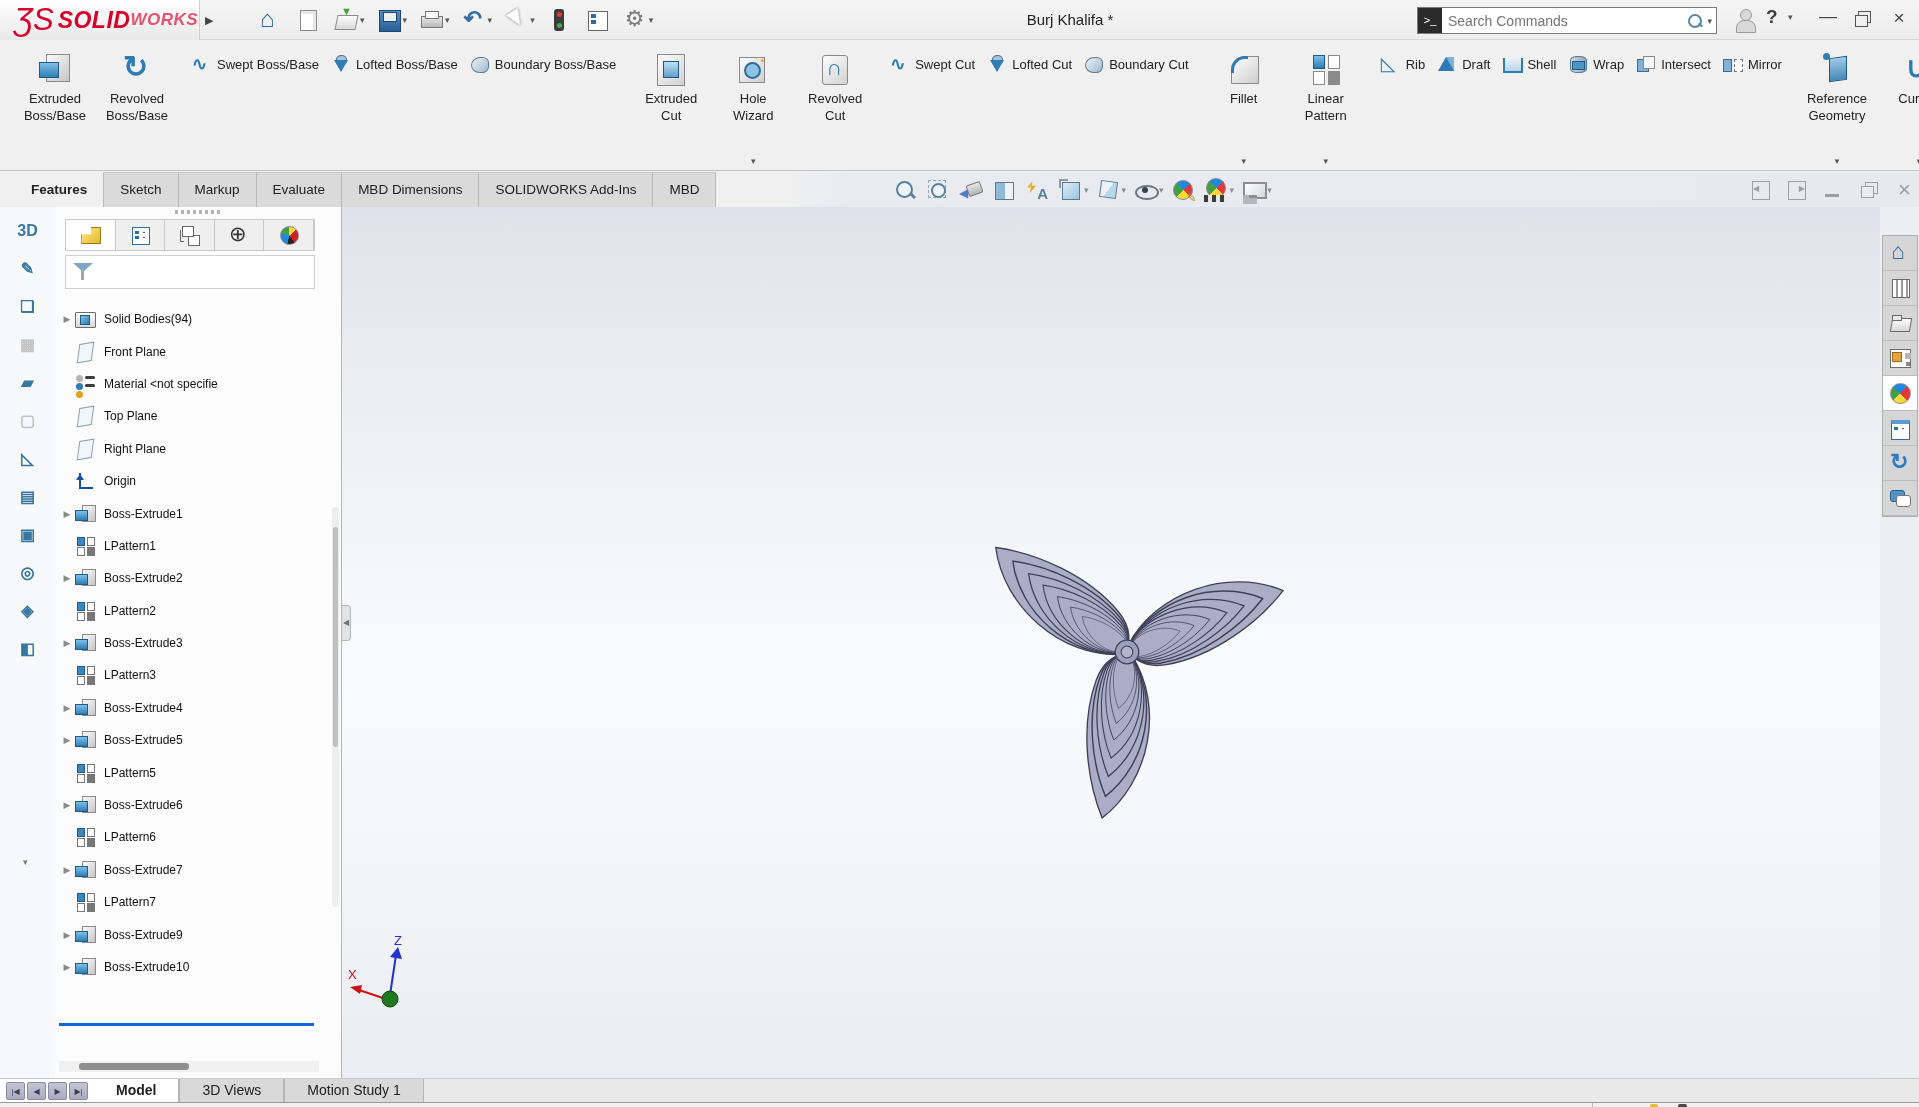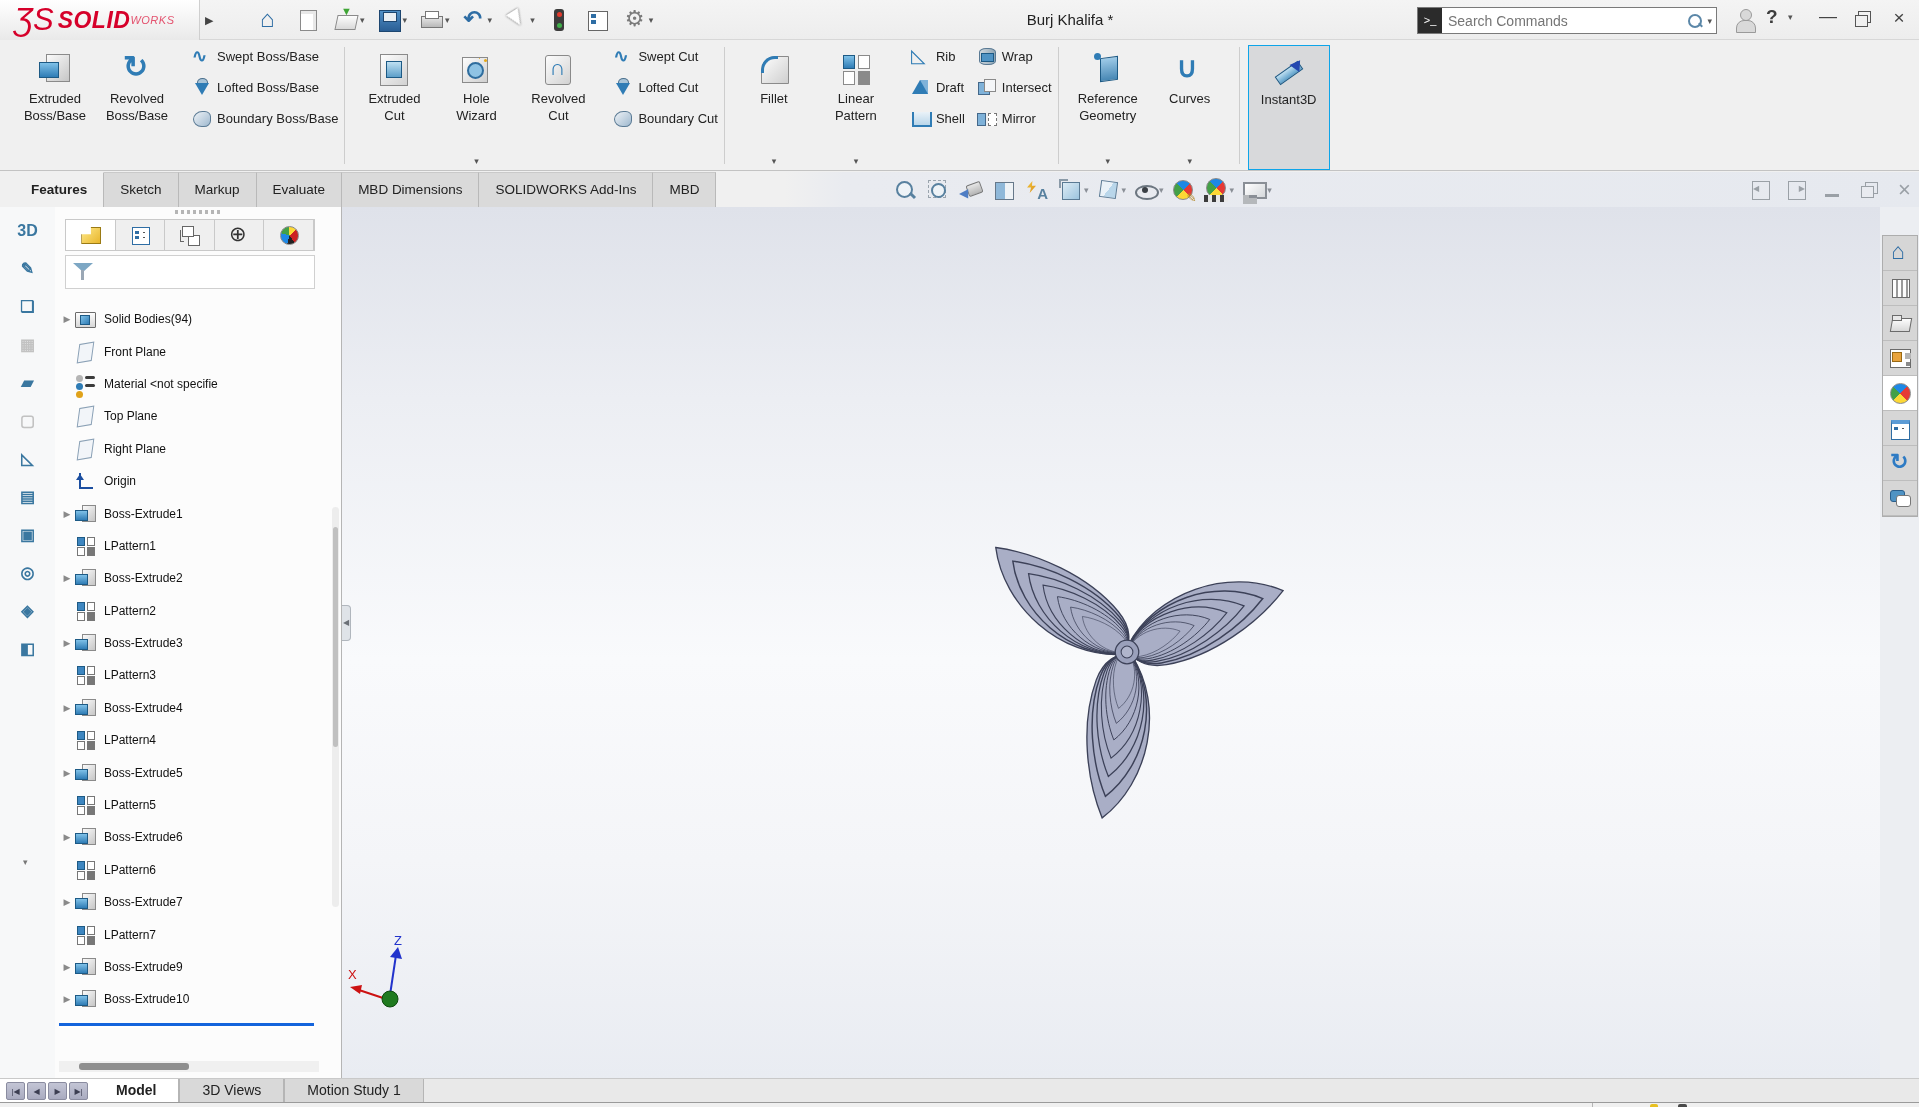--- a/index.html
+++ b/index.html
@@ -3,21 +3,21 @@
 <meta charset="utf-8">
 <style>
   *{box-sizing:border-box;margin:0;padding:0}
   html,body{width:1919px;height:1107px;overflow:hidden;font-family:"Liberation Sans",sans-serif;background:#f0f0f0;color:#1a1a1a}
   .abs{position:absolute}
   
   #titlebar{position:absolute;left:0;top:0;width:1919px;height:40px;background:linear-gradient(180deg,#f4f4f4,#ededed);border-bottom:1px solid #d7d7d7}
   #logo{position:absolute;left:0;top:0;width:200px;height:40px;background:linear-gradient(180deg,#ffffff,#e9e9e9);border-right:1px solid #cfcfcf;display:flex;align-items:center;padding-left:14px;color:#d6002a;font-style:italic}
   #logo .lg-glyph{font-size:31px;font-weight:normal;margin-right:4px}
   #logo .lg-bold{font-size:23px;font-weight:bold;letter-spacing:.5px}
-  #logo .lg-light{font-size:11px;font-weight:normal;letter-spacing:.5px;color:#e4536f}
+  #logo .lg-light{font-size:17px;font-weight:bold;letter-spacing:.5px;color:#e4536f}
   #logo-expand{position:absolute;left:205px;top:10px;width:12px;height:20px;color:#444;font-size:11px;line-height:20px}
   #quicktools{position:absolute;left:255px;top:4px;height:32px;display:flex;align-items:center;gap:6px}
   .qbtn{display:flex;align-items:center;gap:2px;padding:2px 3px;border-radius:3px}
   .qdd{font-size:9px;color:#555}
   .qicon{width:24px;height:24px;position:relative;display:inline-block}
   .qi-home::before{content:"⌂";position:absolute;left:2px;top:-3px;font-size:24px;color:#2e6da4;font-weight:bold}
   .qi-page::before{content:"";position:absolute;left:4px;top:2px;width:15px;height:19px;background:#fff;border:1px solid #8a8a8a;box-shadow:inset -3px 3px 0 #e8e8e8}
   .qi-open::before{content:"";position:absolute;left:2px;top:7px;width:19px;height:13px;background:linear-gradient(180deg,#fdfdfd,#d9d9d9);border:1px solid #8a8a8a;transform:skewX(-12deg)}
   .qi-open::after{content:"▼";position:absolute;left:7px;top:-3px;font-size:11px;color:#3fa535}
   .qi-save::before{content:"";position:absolute;left:2px;top:2px;width:20px;height:20px;background:linear-gradient(180deg,#4f8fc6,#2a5e94);border:1px solid #1d4670}
@@ -51,21 +51,21 @@
   #btn-restore::after{content:"";position:absolute;left:6px;top:9px;width:11px;height:10px;border:1.5px solid #555;background:#f0f0f0}
   #btn-close{left:1884px;font-size:19px;line-height:24px}
   
   #ribbon{position:absolute;left:0;top:41px;width:1919px;height:130px;background:#f0f0f0;border-bottom:1px solid #c3c3c3;display:flex;align-items:stretch;padding-left:6px}
   .rgroup{display:flex;align-items:stretch;padding:4px 8px 0 8px}
   .rsep{width:1px;background:#cdcdcd;margin:6px 0}
   .bigbtn{width:82px;display:flex;flex-direction:column;align-items:center;padding-top:6px;position:relative}
   .bigbtn .blbl{font-size:13px;color:#222;text-align:center;line-height:17px;margin-top:3px}
   .bigbtn .bdd{font-size:9px;color:#555;position:absolute;bottom:4px}
   .bigbtn.active{background:#d8d9db;border:1px solid #0ea5e9}
-  .smallcol{display:flex;flex-direction:column;justify-content:flex-start;}
+  .smallcol{display:flex;flex-direction:row;justify-content:flex-start;padding-top:8px}
   .smallbtn{display:flex;align-items:center;gap:6px;height:31px;padding:0 6px}
   .smallbtn .slbl{font-size:13px;color:#222;white-space:nowrap}
   .ricon{width:36px;height:36px;position:relative;display:block}
   .sicon{width:19px;height:19px;position:relative;display:inline-block;flex:0 0 auto}
   .ri-extrude::before{content:"";position:absolute;right:3px;top:3px;width:22px;height:26px;background:linear-gradient(135deg,#fafafa,#c6c6c6);border:1px solid #8a8a8a}
   .ri-extrude::after{content:"";position:absolute;left:2px;top:11px;width:18px;height:14px;background:linear-gradient(180deg,#7fc1e8,#2f7cb5);border:1px solid #1d5a85}
   .ri-revolve::before{content:"↻";position:absolute;left:4px;top:-2px;font-size:30px;color:#2f7cb5;font-weight:bold}
   .ri-extrudecut::before{content:"";position:absolute;left:4px;top:3px;width:26px;height:30px;background:linear-gradient(135deg,#fdfdfd,#d2d2d2);border:1px solid #8a8a8a}
   .ri-extrudecut::after{content:"";position:absolute;left:10px;top:10px;width:14px;height:15px;background:linear-gradient(180deg,#bfe0f2,#5d9fc9);border:1px solid #1d5a85}
   .ri-holewizard::before{content:"";position:absolute;left:4px;top:6px;width:24px;height:24px;background:linear-gradient(135deg,#fdfdfd,#cfcfcf);border:1px solid #8a8a8a}
@@ -682,25 +682,20 @@
           <span class="ticon ic-lpattern"></span>
           <span class="tlabel">LPattern3</span>
         </div>
 
         <div class="trow">
           <span class="tarrow">▶</span>
           <span class="ticon ic-extrude"></span>
           <span class="tlabel">Boss-Extrude4</span>
         </div>
 
-        <div class="trow">
-          <span class="tarrow"></span>
-          <span class="ticon ic-lpattern"></span>
-          <span class="tlabel">LPattern4</span>
-        </div>
 
         <div class="trow">
           <span class="tarrow">▶</span>
           <span class="ticon ic-extrude"></span>
           <span class="tlabel">Boss-Extrude5</span>
         </div>
 
         <div class="trow">
           <span class="tarrow"></span>
           <span class="ticon ic-lpattern"></span>

